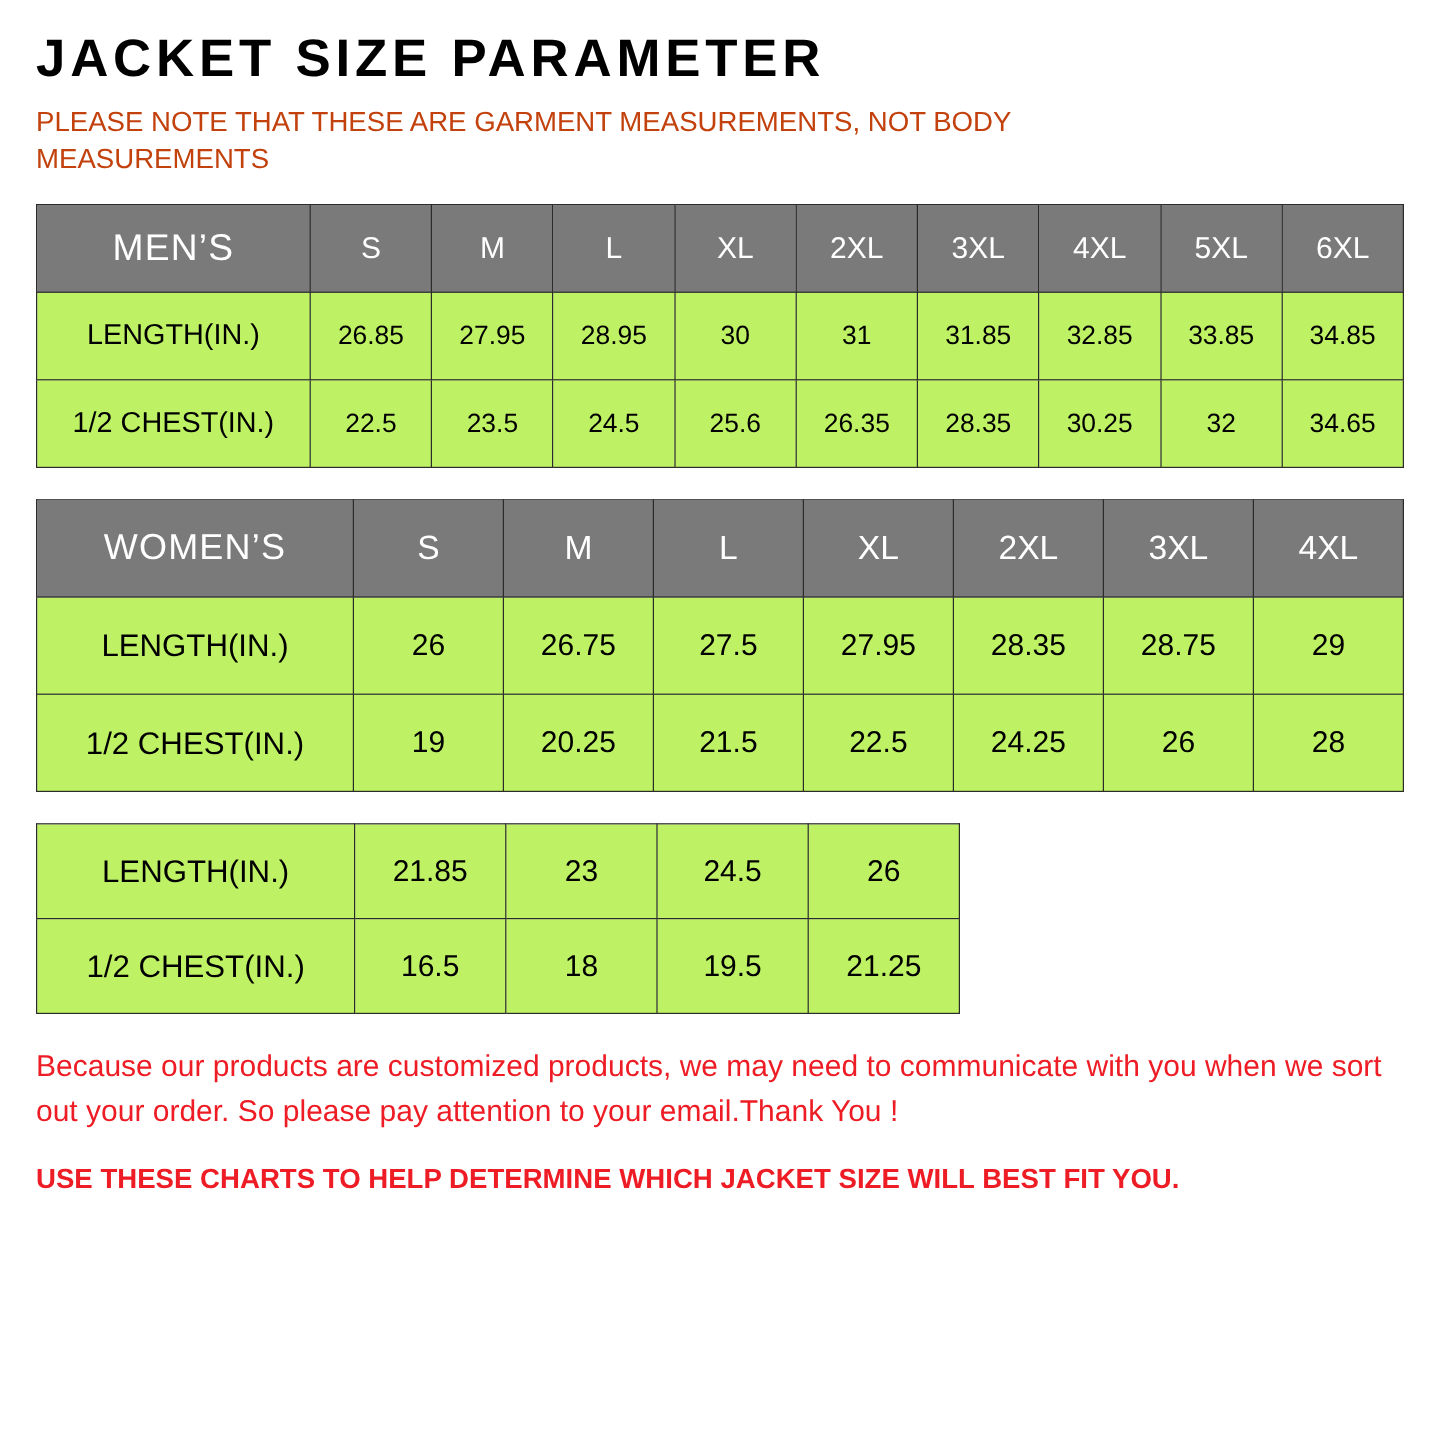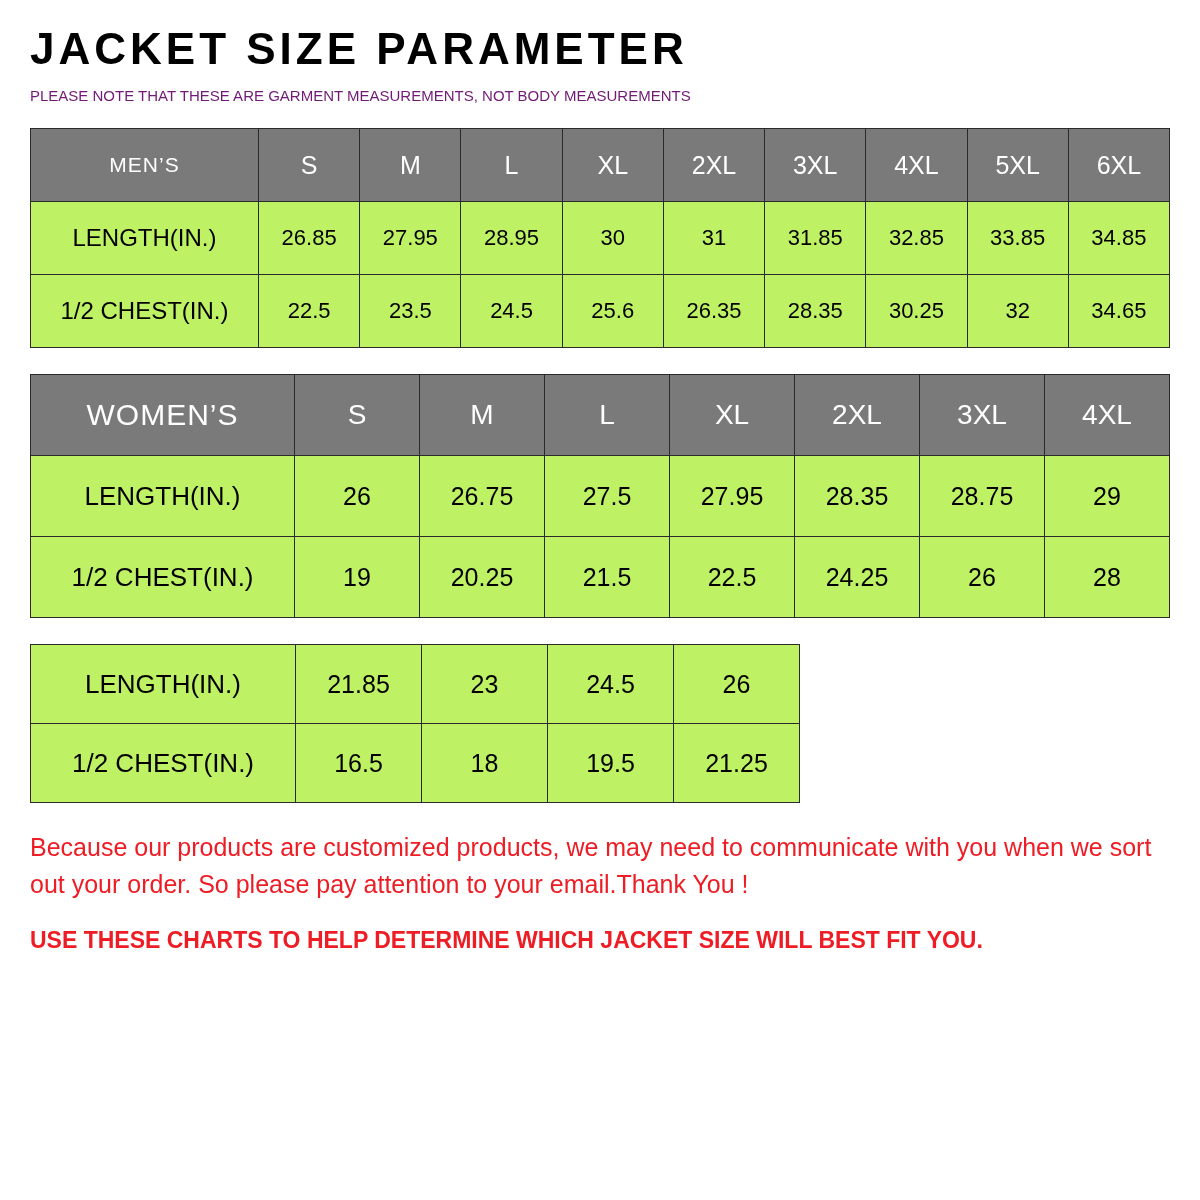--- a/index.html
+++ b/index.html
@@ -22,22 +22,22 @@
   }
   .title {
     font-size: 44px;
     font-weight: bold;
     letter-spacing: 4px;
     line-height: 1.05;
     margin: 0 0 14px 0;
     color: #000000;
   }
   .note {
-    color: #701a75;
-    font-size: 15px;
+    color: #c2410c;
+    font-size: 23px;
     line-height: 1.35;
     margin: 0 0 22px 0;
     max-width: 1000px;
   }
   table.size-table {
     border-collapse: collapse;
     table-layout: fixed;
     margin-bottom: 26px;
   }
   table.size-table td {
@@ -48,21 +48,21 @@
     color: #000000;
     padding: 0;
   }
   table.size-table tr.head td {
     background: #7a7a7a;
     color: #ffffff;
     font-size: 25px;
     height: 72px;
   }
   table.size-table tr.head td.rowlabel {
-    font-size: 21px;
+    font-size: 31px;
     letter-spacing: 1px;
   }
   table.size-table tr.data td {
     height: 72px;
     background: #bef264;
   }
   table.size-table tr.data td.rowlabel {
     font-size: 24px;
   }
   

